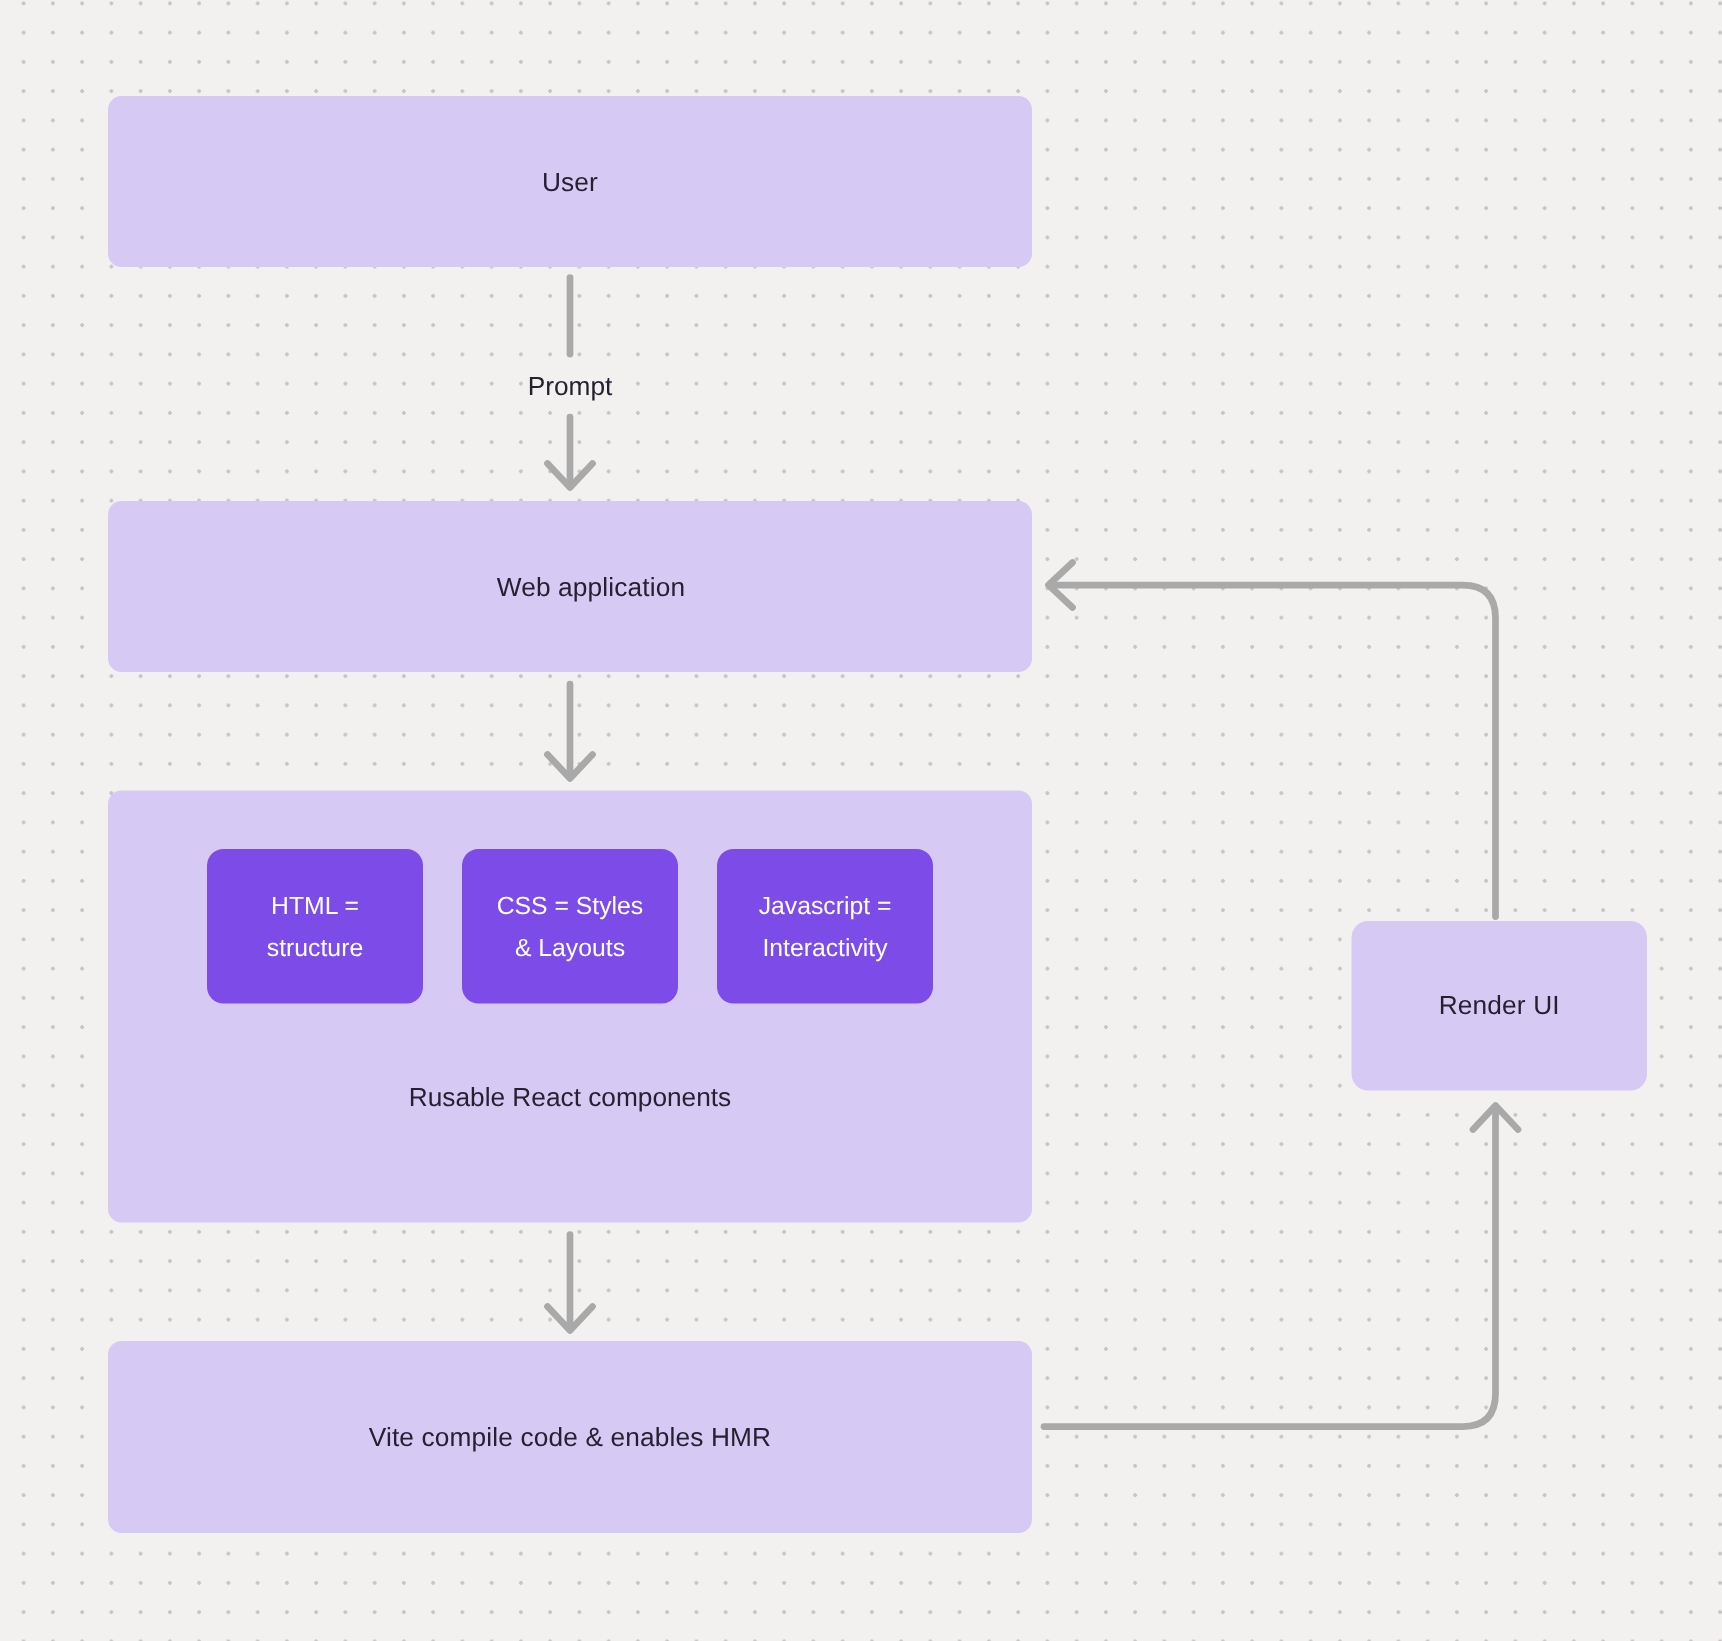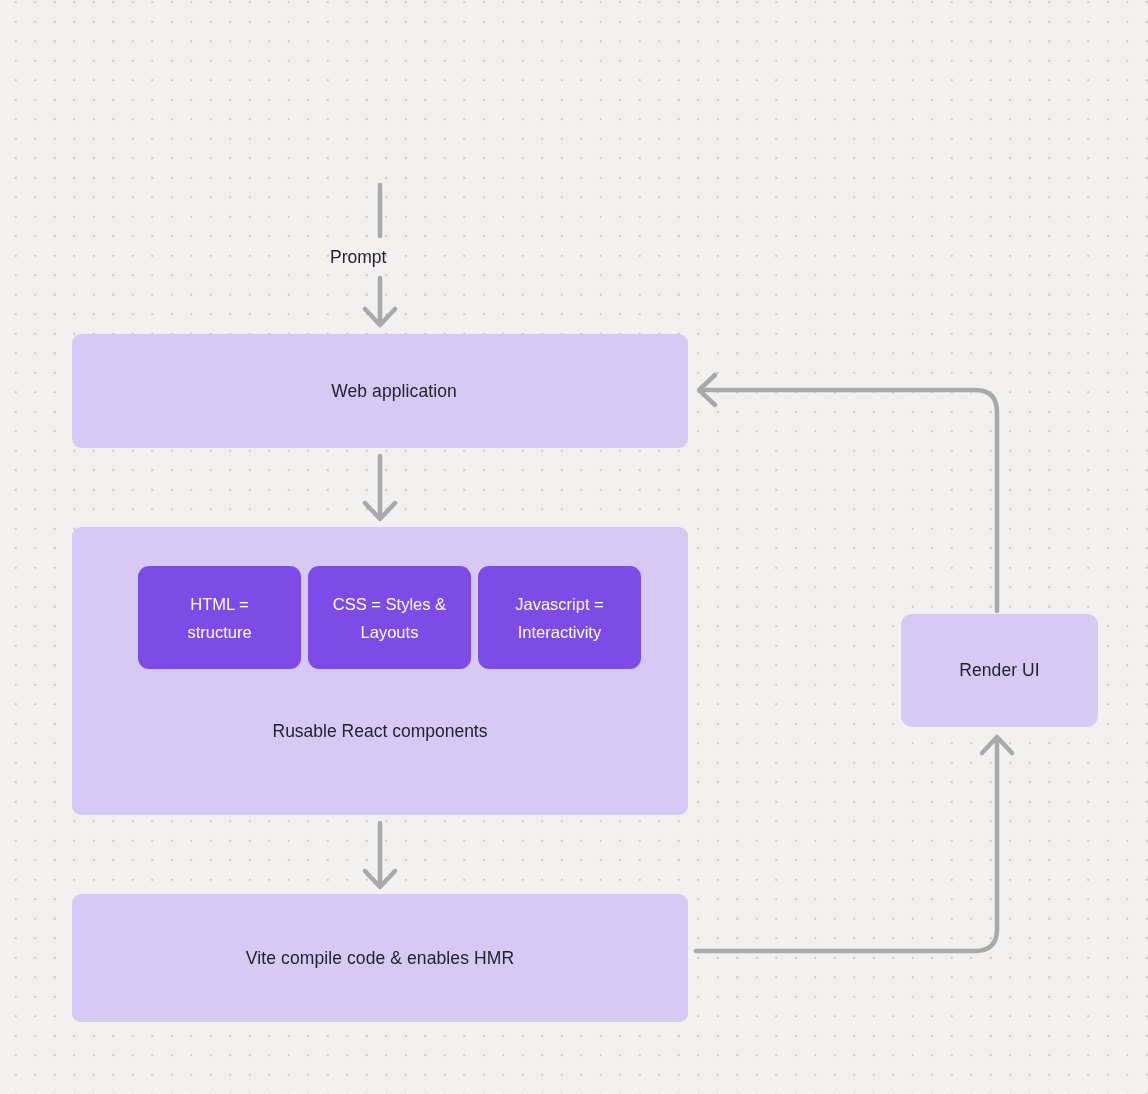--- a/index.html
+++ b/index.html
@@ -53,21 +53,21 @@
     text-align:center;
   }
   .node-user{left:72px;top:64px;width:616px;height:114px;}
   .node-webapp{left:72px;top:334px;width:616px;height:114px;padding-left:28px;}
   .node-vite{left:72px;top:894px;width:616px;height:128px;}
   .node-render-ui{left:901px;top:614px;width:197px;height:113px;border-radius:11px;}
   .node-react-group{left:72px;top:527px;width:616px;height:288px;display:block;}
   .component{
     position:absolute;
     top:39px;
-    width:163px;height:103px;
+    width:144px;height:103px;
     background:var(--component-fill);
     border-radius:11px;
     display:flex;align-items:center;justify-content:center;
     padding:0 20px;
   }
   .component-label{
     color:var(--component-text);
     font-size:16.5px;
     font-weight:500;
     line-height:28px;
@@ -82,20 +82,21 @@
     line-height:34px;
     text-align:center;
     color:var(--node-text);
     font-size:17.5px;
     font-weight:400;
   }
   .edge-label{
     position:absolute;
     left:330px;top:243px;width:100px;
     line-height:28px;
+    text-align:center;
     color:var(--node-text);
     font-size:17.5px;
     font-weight:500;
   }
 </style>
 </head>
 <body>
 
 <div class="stage">
 
@@ -124,20 +125,23 @@
       <path d="M 696 951 L 975 951 Q 997 951 997 929 L 997 738"></path>
       <polyline points="982,753 997,737 1012,753"></polyline>
     </g>
 
     <g>
       <path d="M 997 611 L 997 412 Q 997 390 975 390 L 700 390"></path>
       <polyline points="715,375 699,390 715,405"></polyline>
     </g>
   </svg>
 
+  <div class="node node-user">
+    <span class="node-label">User</span>
+  </div>
 
   <div class="edge-label">Prompt</div>
 
   <div class="node node-webapp">
     <span class="node-label">Web application</span>
   </div>
 
   <div class="node node-react-group">
     <div class="component component-html">
       <span class="component-label">HTML = structure</span>

